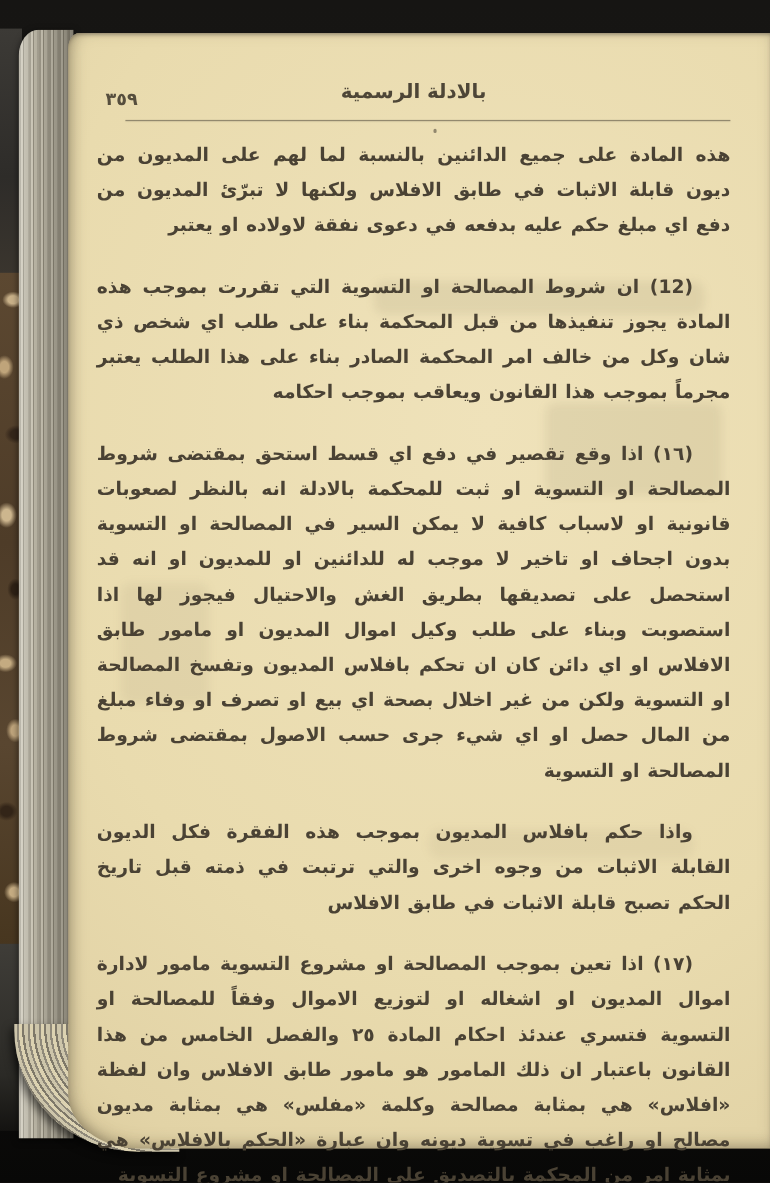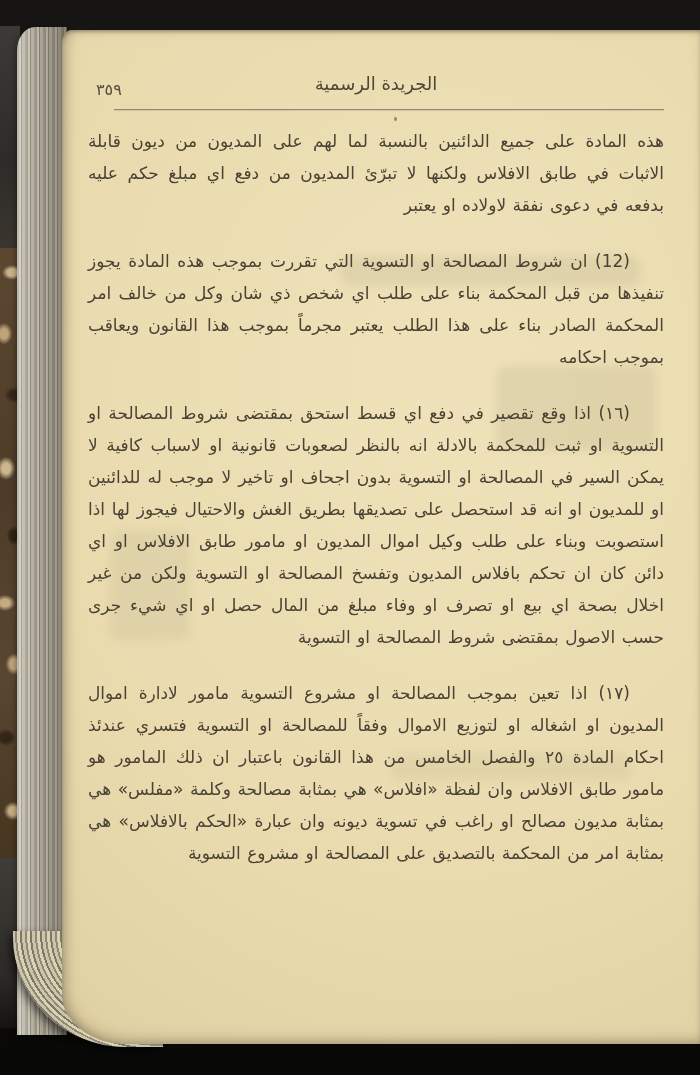--- a/index.html
+++ b/index.html
@@ -4,20 +4,21 @@
 <style>
   html,body{margin:0;padding:0;}
   body{
     width:700px;height:1075px;overflow:hidden;
     background:#100f0d;
     font-family:"DejaVu Sans",sans-serif;
   }
   .scene{
     position:relative;width:700px;height:1075px;
     background:linear-gradient(180deg,#161513 0%,#1a1816 50%,#23211e 88%,#0b0a09 94%,#080807 100%);
+    font-weight:bold;
   }
   
   .cover-strip{
     position:absolute;left:0;top:248px;width:20px;height:612px;
     background:
       radial-gradient(16px 12px at 60% 4%,#c9b189 0 30%,rgba(201,177,137,0) 62%),
       radial-gradient(14px 18px at 20% 14%,#bfa47a 0 28%,rgba(191,164,122,0) 60%),
       radial-gradient(18px 14px at 75% 24%,#34261a 0 30%,rgba(52,38,26,0) 60%),
       radial-gradient(16px 20px at 30% 36%,#cdb68e 0 26%,rgba(205,182,142,0) 58%),
       radial-gradient(12px 16px at 70% 47%,#2e2115 0 30%,rgba(46,33,21,0) 62%),
@@ -94,29 +95,30 @@
 
 <div class="scene">
   <div class="cover-shadow-top"></div>
   <div class="cover-strip"></div>
   <div class="cover-shadow-bottom"></div>
   <div class="page-edges"></div>
   <div class="page-fan"></div>
 
   <div class="page">
     <div class="pageno">٣٥٩</div>
-    <div class="title">الجريدة الرسمية</div>
+    <div class="title">بالادلة الرسمية</div>
     <div class="rule"></div>
     <div class="speck"></div>
 
     <div class="bleed b1"></div>
     <div class="bleed b2"></div>
     <div class="bleed b3"></div>
     <div class="bleed b4"></div>
 
     <div class="textblock">
         <p class="para">هذه المادة على جميع الدائنين بالنسبة لما لهم على المديون من ديون قابلة الاثبات في طابق الافلاس ولكنها لا تبرّئ المديون من دفع اي مبلغ حكم عليه بدفعه في دعوى نفقة لاولاده او يعتبر</p>
         <p class="para indent">(12) ان شروط المصالحة او التسوية التي تقررت بموجب هذه المادة يجوز تنفيذها من قبل المحكمة بناء على طلب اي شخص ذي شان وكل من خالف امر المحكمة الصادر بناء على هذا الطلب يعتبر مجرماً بموجب هذا القانون ويعاقب بموجب احكامه</p>
         <p class="para indent">(١٦) اذا وقع تقصير في دفع اي قسط استحق بمقتضى شروط المصالحة او التسوية او ثبت للمحكمة بالادلة انه بالنظر لصعوبات قانونية او لاسباب كافية لا يمكن السير في المصالحة او التسوية بدون اجحاف او تاخير لا موجب له للدائنين او للمديون او انه قد استحصل على تصديقها بطريق الغش والاحتيال فيجوز لها اذا استصوبت وبناء على طلب وكيل اموال المديون او مامور طابق الافلاس او اي دائن كان ان تحكم بافلاس المديون وتفسخ المصالحة او التسوية ولكن من غير اخلال بصحة اي بيع او تصرف او وفاء مبلغ من المال حصل او اي شيء جرى حسب الاصول بمقتضى شروط المصالحة او التسوية</p>
+        <p class="para indent">واذا حكم بافلاس المديون بموجب هذه الفقرة فكل الديون القابلة الاثبات من وجوه اخرى والتي ترتبت في ذمته قبل تاريخ الحكم تصبح قابلة الاثبات في طابق الافلاس</p>
         <p class="para indent">(١٧) اذا تعين بموجب المصالحة او مشروع التسوية مامور لادارة اموال المديون او اشغاله او لتوزيع الاموال وفقاً للمصالحة او التسوية فتسري عندئذ احكام المادة ٢٥ والفصل الخامس من هذا القانون باعتبار ان ذلك المامور هو مامور طابق الافلاس وان لفظة «افلاس» هي بمثابة مصالحة وكلمة «مفلس» هي بمثابة مديون مصالح او راغب في تسوية ديونه وان عبارة «الحكم بالافلاس» هي بمثابة امر من المحكمة بالتصديق على المصالحة او مشروع التسوية</p>
       </div>
   </div>
 </div>
 
 </body></html>

